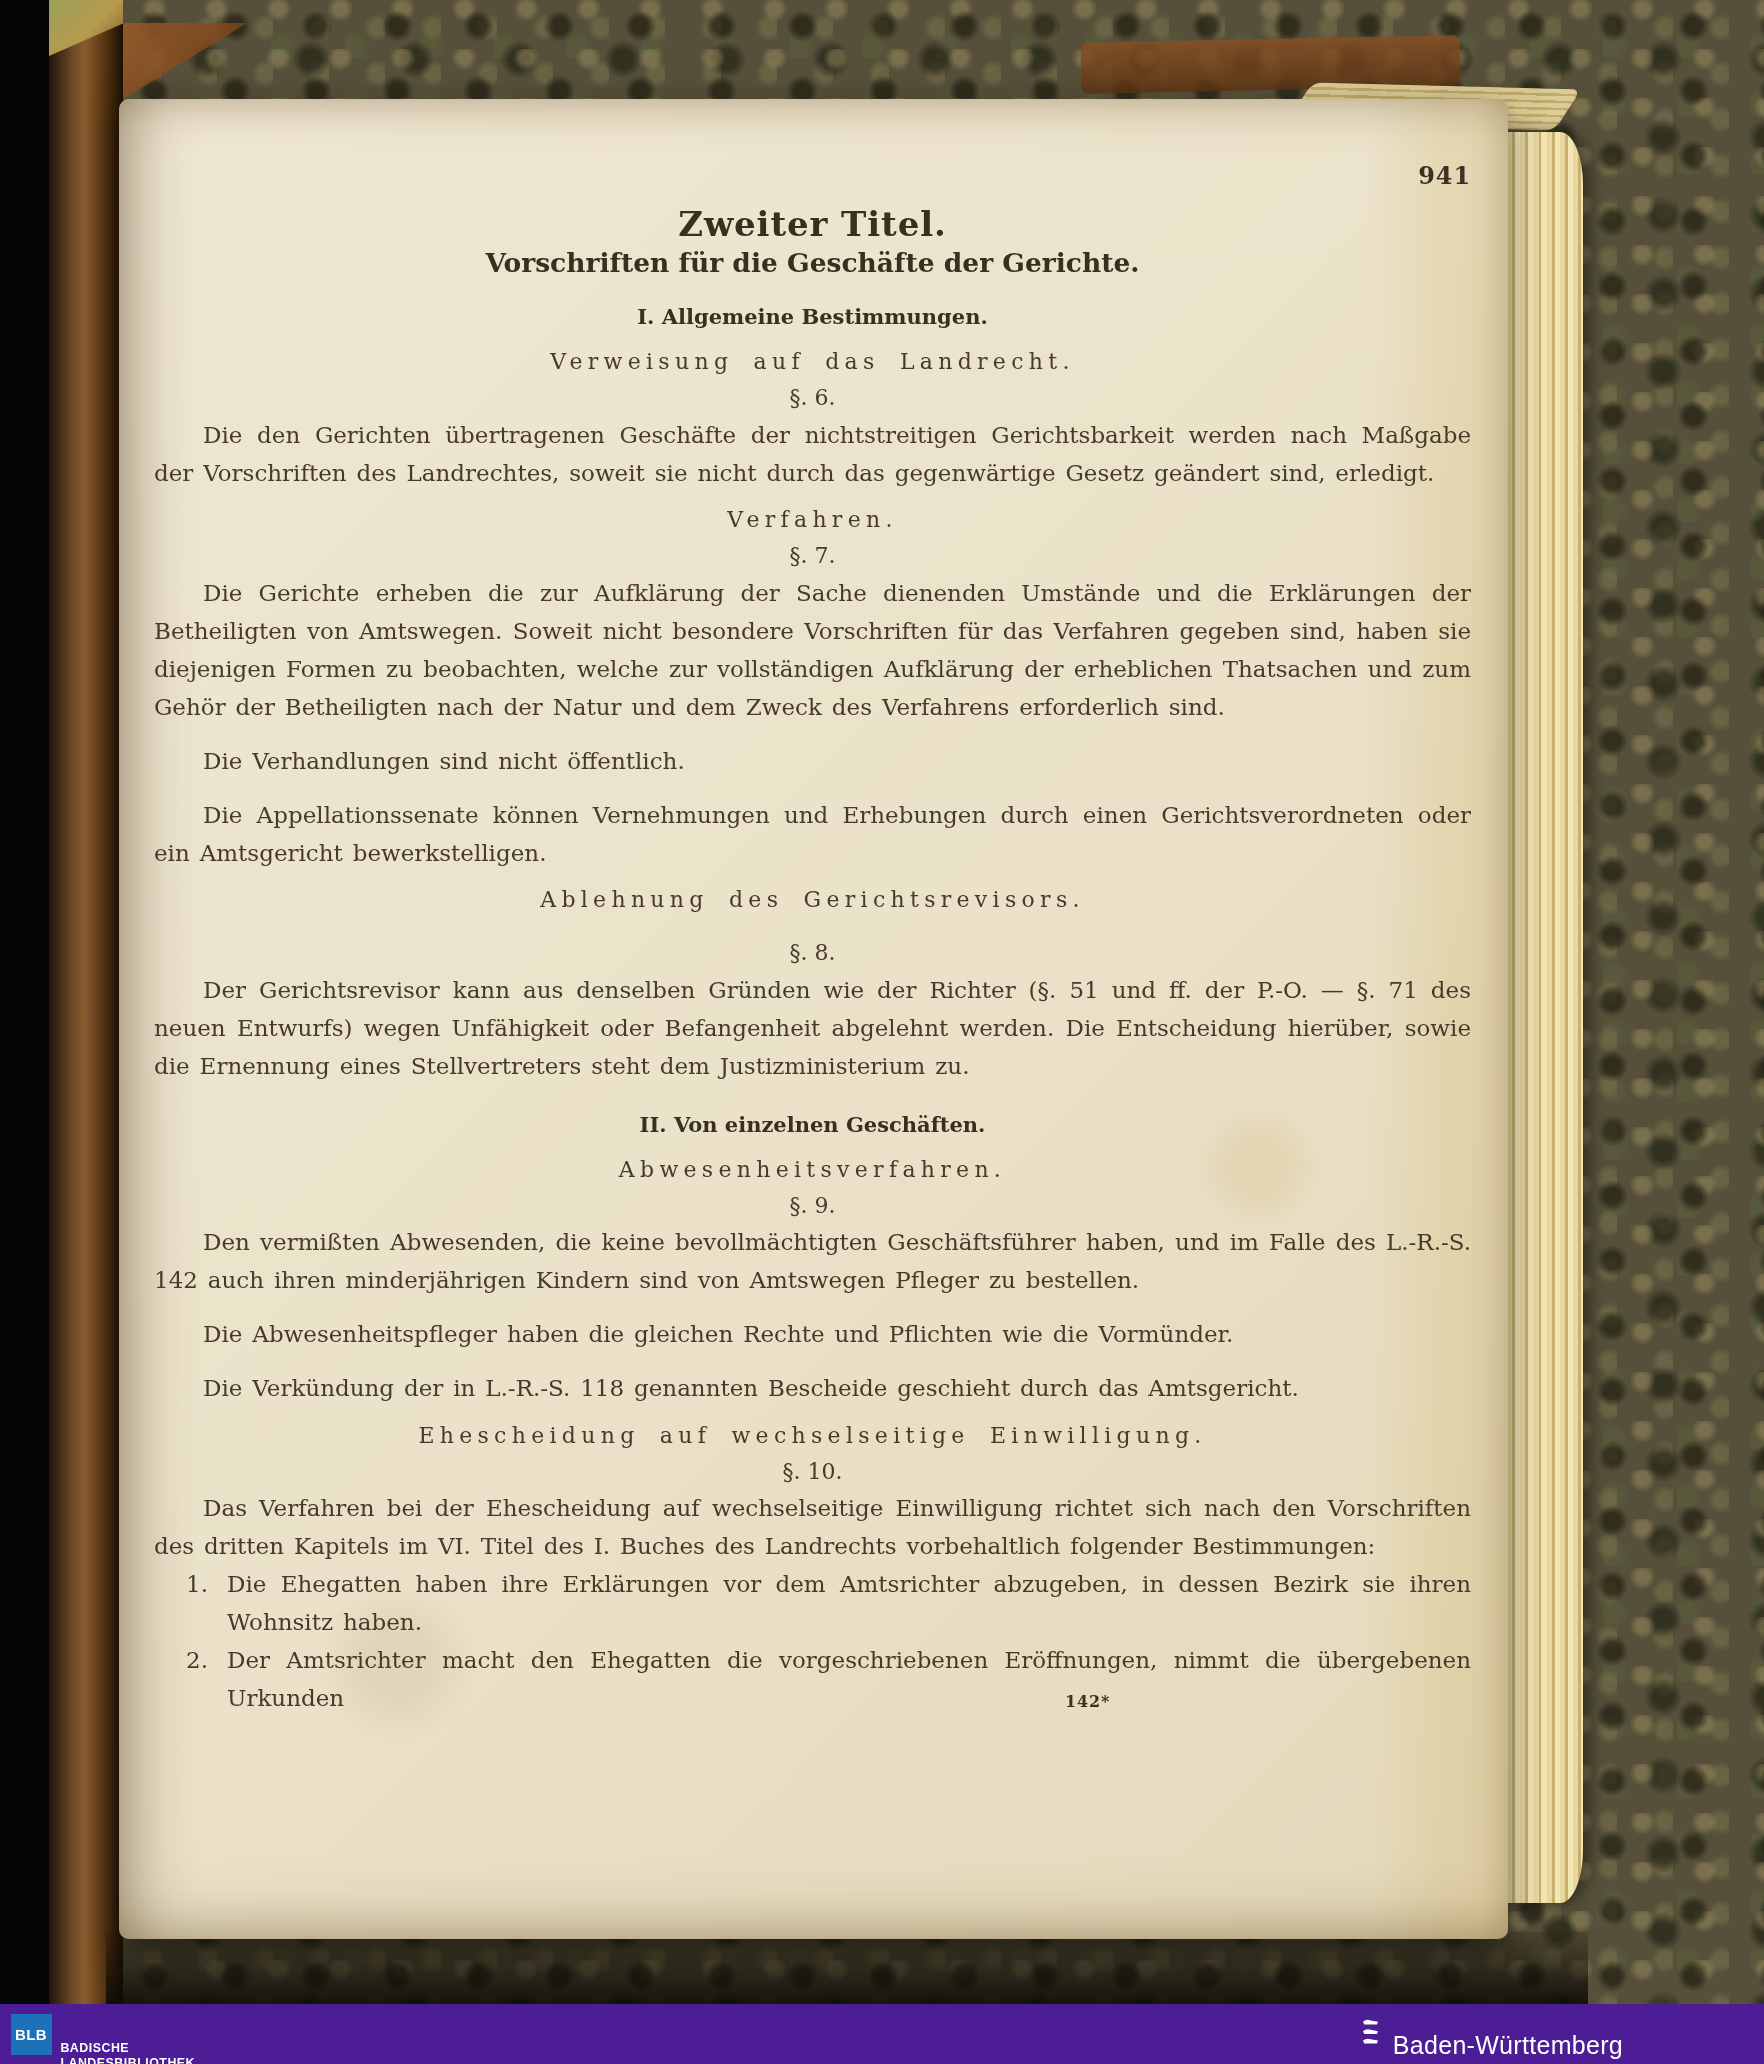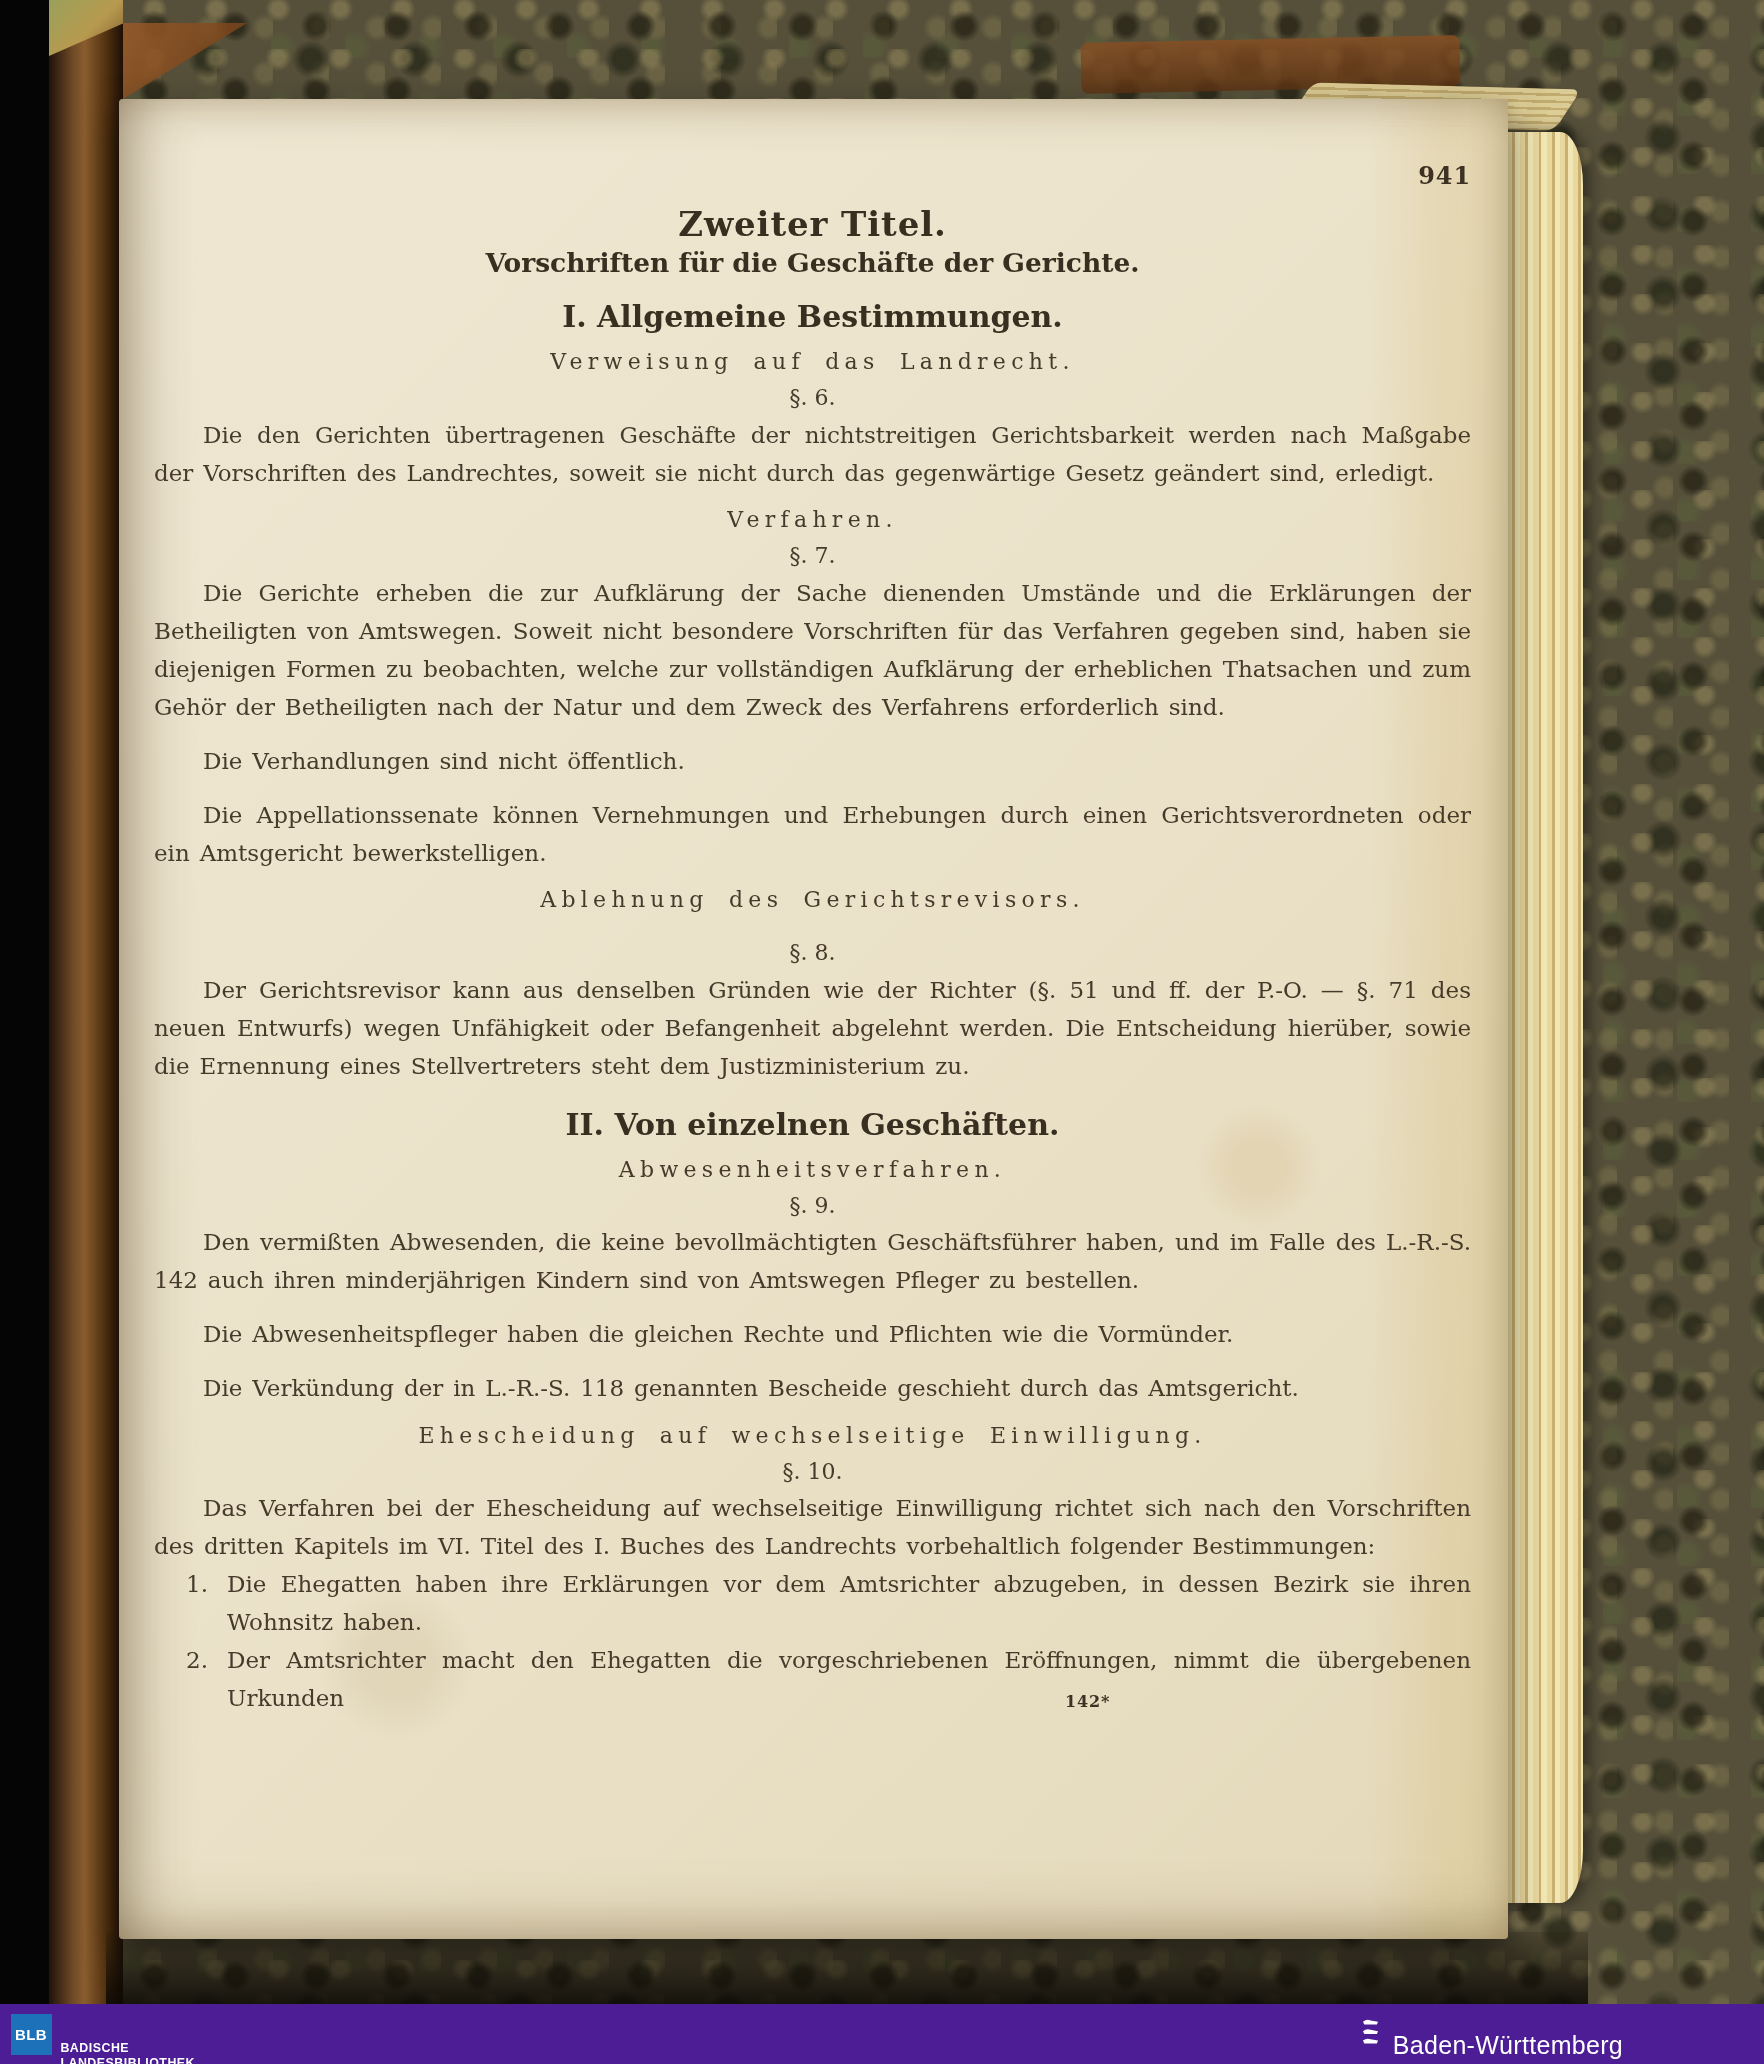--- a/index.html
+++ b/index.html
@@ -68,31 +68,31 @@
       linear-gradient(270deg, rgba(205,175,95,.22) 0 62px, rgba(205,175,95,0) 141px),
       radial-gradient(circle at 82% 58%, rgba(190,140,60,.12) 26.5px, transparent 62px),
       radial-gradient(circle at 20% 85%, rgba(150,120,60,.10) 35px, transparent 79px),
       linear-gradient(135deg,#efe7d2 0%,#eae1c8 55%,#e4d9ba 100%);
     box-shadow:
       inset 41px 0 62px -30px rgba(80,60,30,.45),
       inset -23px 0 44px -25px rgba(130,105,55,.35),
       inset 0 -41px 62px -30px rgba(125,100,55,.4),
       inset 0 30px 49px -28px rgba(125,100,55,.3),
       0 14px 34px rgba(0,0,0,.5);
-    border-radius:4px;
+    border-radius:10px;
   }
   .page-inner{
     position:relative;height:100%;box-sizing:border-box;
     padding:62px 37px 0 35px;
     color:#463b2b;font-size:23px;
   }
   .pagenum{text-align:right;font-weight:bold;font-size:24px;letter-spacing:0.9px;line-height:30px;color:#3c3122;}
   .doc-title{text-align:center;font-size:34px;font-weight:bold;margin-top:12.4px;line-height:42px;letter-spacing:0.9px;color:#392f21;}
   .doc-subtitle{text-align:center;font-size:26.5px;font-weight:bold;line-height:35px;color:#392f21;}
-  .sec-heading{text-align:center;font-size:30px;font-weight:bold;margin-top:19.4px;line-height:34px;color:#392f21;}
+  .sec-heading{text-align:center;font-size:21px;font-weight:bold;margin-top:19.4px;line-height:34px;color:#392f21;}
   .spaced{text-align:center;font-size:22px;letter-spacing:5.3px;word-spacing:8px;margin-top:13.2px;line-height:30px;}
   .mark{text-align:center;font-size:22px;margin-top:6.2px;line-height:30px;}
   .para{text-align:justify;text-indent:49px;line-height:38px;margin-top:2.6px;word-spacing:2.6px;}
   .tight{margin-top:16px;}
   .gap-lg{}
   .gap-md{margin-top:23px;}
   .list-item{display:flex;line-height:38px;margin:0 0 0 32px;word-spacing:2.6px;}
   .list-item .num{width:41px;flex:none;}
   .li-text{text-align:justify;flex:1;}
   .catchword{position:absolute;top:1593px;left:946px;font-size:16px;font-weight:bold;letter-spacing:0.9px;color:#3c3122;}

